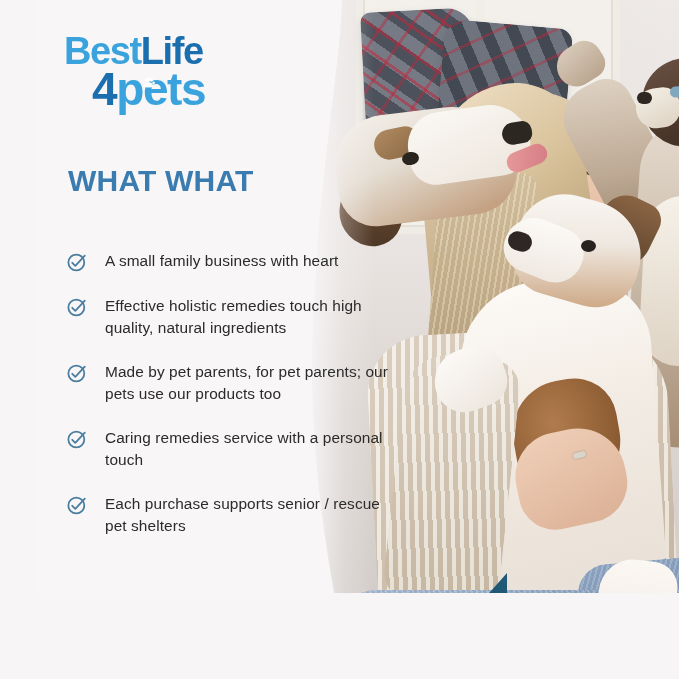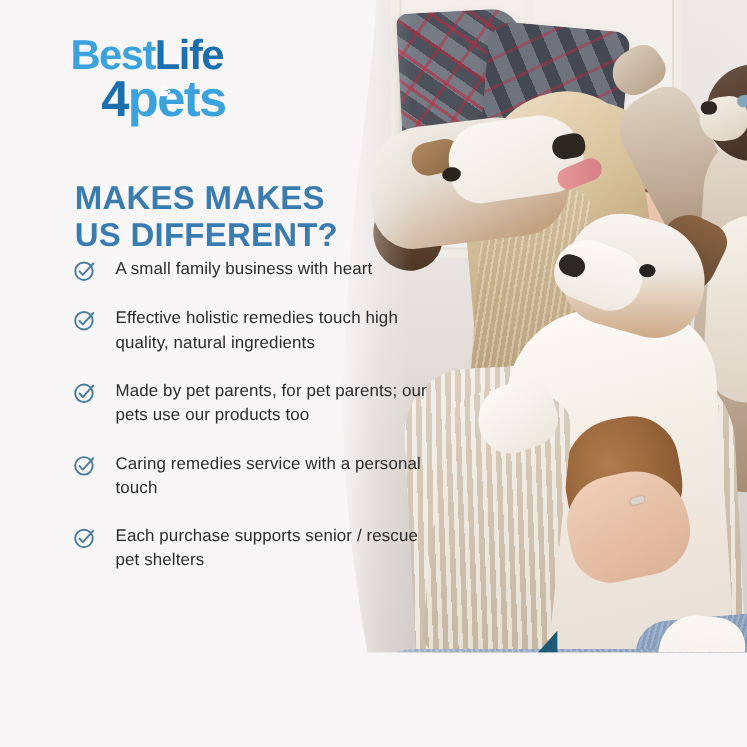--- a/index.html
+++ b/index.html
@@ -469,21 +469,21 @@
     width: 270px;
     color: #3a7cb0;
     font-size: 30px;
     font-weight: bold;
     line-height: 1.14;
     letter-spacing: 0.2px;
   }
 
   .bullets {
     position: absolute;
-    left: 30px; top: 234px;
+    left: 30px; top: 250px;
     width: 330px;
   }
   .bullet {
     display: flex;
     align-items: flex-start;
     margin-bottom: 22px;
   }
   .bullet-icon {
     flex: 0 0 auto;
     width: 22px; height: 22px;
@@ -588,22 +588,21 @@
           <ellipse cx="6" cy="7" rx="2.3" ry="3" fill="#ffffff" transform="rotate(-20 6 7)"></ellipse>
           <ellipse cx="11" cy="5" rx="2.3" ry="3.2" fill="#ffffff"></ellipse>
           <ellipse cx="16" cy="7" rx="2.3" ry="3" fill="#ffffff" transform="rotate(20 16 7)"></ellipse>
           <ellipse cx="19" cy="12" rx="2" ry="2.6" fill="#ffffff" transform="rotate(35 19 12)"></ellipse>
           <path d="M11.5 10.5c4 0 6.5 3 6.5 5.8 0 2.4-2.2 3.4-4.4 3.4-1.3 0-2.1-.5-3.1-.5-1 0-1.8.5-3.1.5-2.2 0-4.4-1-4.4-3.4 0-2.8 2.5-5.8 6.5-5.8z" fill="#ffffff"></path>
         </svg>
       </div>
     </div>
 
     <div class="headline">
-      <div>MAKES MAKES</div>
-      <div>US DIFFERENT?</div>
+      <div>WHAT WHAT</div>
     </div>
 
     <div class="bullets">
 
       <div class="bullet">
         <svg class="bullet-icon" viewBox="0 0 26 26">
           <circle cx="12.2" cy="13.6" r="9.4" fill="none" stroke="#4b7d9e" stroke-width="2.1"></circle>
           <path d="M7.4 13.9l3.6 3.7L22.2 5.4" fill="none" stroke="#4b7d9e" stroke-width="2.1" stroke-linecap="round" stroke-linejoin="round"></path>
         </svg>
         <div class="bullet-text">A small family business with heart</div>

